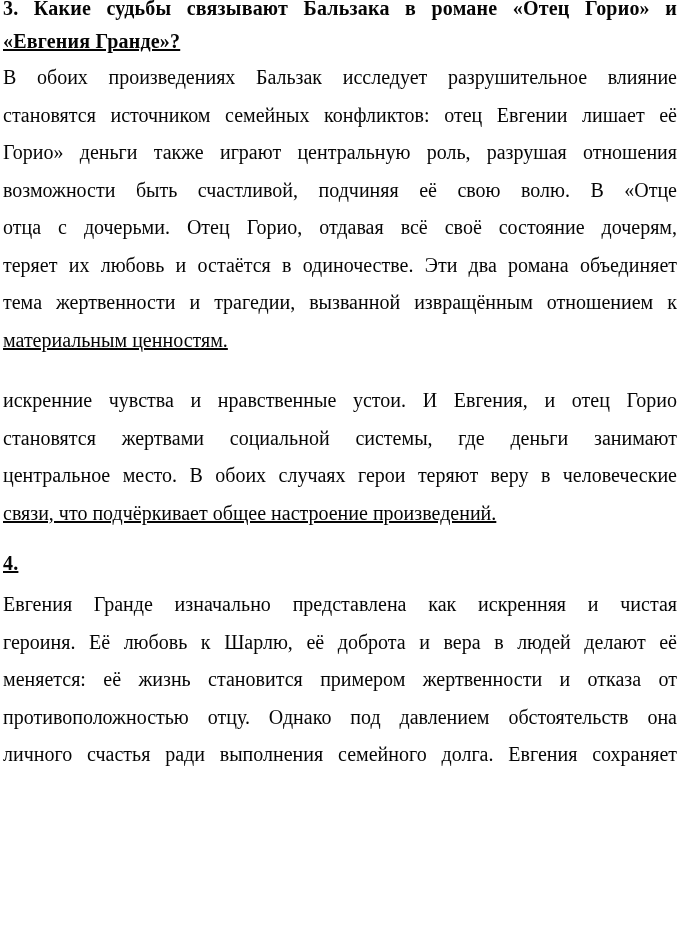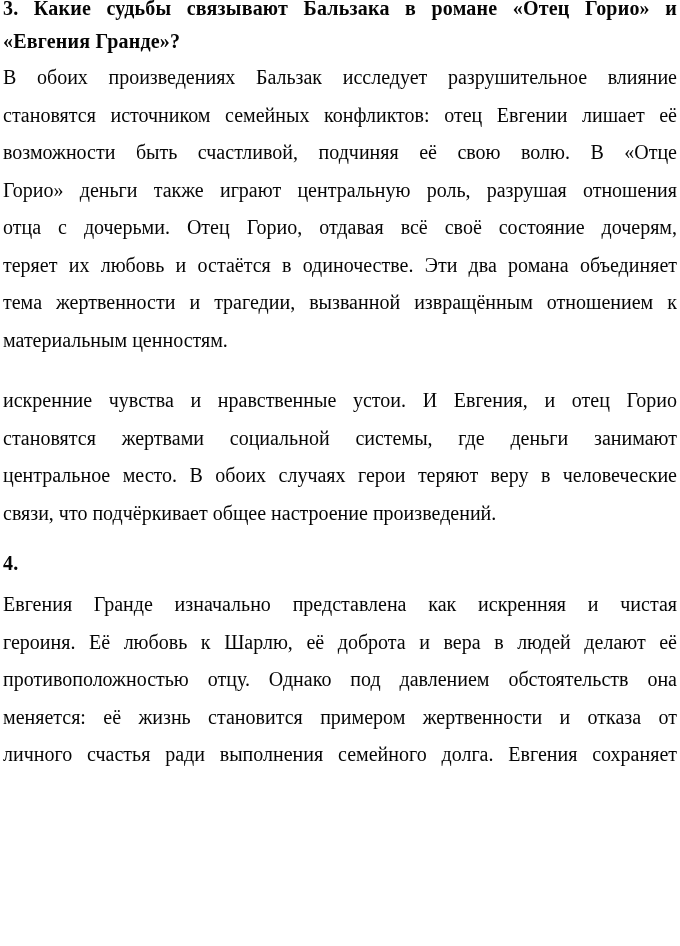--- a/index.html
+++ b/index.html
@@ -29,20 +29,21 @@
     line-height: 37.5px;
     text-align: justify;
     text-align-last: justify;
     text-justify: inter-word;
     white-space: normal;
     color: #050505;
   }
   .line.last {
     text-align: right;
     text-align-last: left;
+    text-decoration: underline;
   }
   .heading .line {
     font-weight: 700;
     line-height: 33px;
     letter-spacing: 0.2px;
   }
   #b1 { margin-top: -8px; }
   #b2 { margin-top: 1px; }
   #b3 { margin-top: 23px; }
   #b4 { margin-top: 15px; }
@@ -92,44 +93,44 @@
 <div class="page">
 
   <div class="block heading" id="b1">
     <div class="line">3. Какие судьбы связывают Бальзака в романе «Отец Горио» и</div>
     <div class="line last">«Евгения Гранде»?</div>
   </div>
 
   <div class="block" id="b2">
     <div class="line">В обоих произведениях Бальзак исследует разрушительное влияние</div>
     <div class="line">становятся источником семейных конфликтов: отец Евгении лишает её</div>
+    <div class="line">Горио» деньги также играют центральную роль, разрушая отношения</div>
     <div class="line">возможности быть счастливой, подчиняя её свою волю. В «Отце</div>
-    <div class="line">Горио» деньги также играют центральную роль, разрушая отношения</div>
     <div class="line">отца с дочерьми. Отец Горио, отдавая всё своё состояние дочерям,</div>
     <div class="line">теряет их любовь и остаётся в одиночестве. Эти два романа объединяет</div>
     <div class="line">тема жертвенности и трагедии, вызванной извращённым отношением к</div>
     <div class="line last">материальным ценностям.</div>
   </div>
 
   <div class="block" id="b3">
     <div class="line">искренние чувства и нравственные устои. И Евгения, и отец Горио</div>
     <div class="line">становятся жертвами социальной системы, где деньги занимают</div>
     <div class="line">центральное место. В обоих случаях герои теряют веру в человеческие</div>
     <div class="line last">связи, что подчёркивает общее настроение произведений.</div>
   </div>
 
   <div class="block heading" id="b4">
     <div class="line last">4.</div>
   </div>
 
   <div class="block" id="b5">
     <div class="line">Евгения Гранде изначально представлена как искренняя и чистая</div>
     <div class="line">героиня. Её любовь к Шарлю, её доброта и вера в людей делают её</div>
+    <div class="line">меняется: её жизнь становится примером жертвенности и отказа от</div>
     <div class="line">противоположностью отцу. Однако под давлением обстоятельств она</div>
-    <div class="line">меняется: её жизнь становится примером жертвенности и отказа от</div>
     <div class="line">личного счастья ради выполнения семейного долга. Евгения сохраняет</div>
     <div class="line">свои нравственные качества, но её душа постепенно подчиняется</div>
     <div class="line last">реальности, где деньги правят всем.</div>
   </div>
 
   <div class="watermark">
     <span class="wm-text">reshak.ru</span>
     <span class="wm-copy">©</span>
   </div>
 

